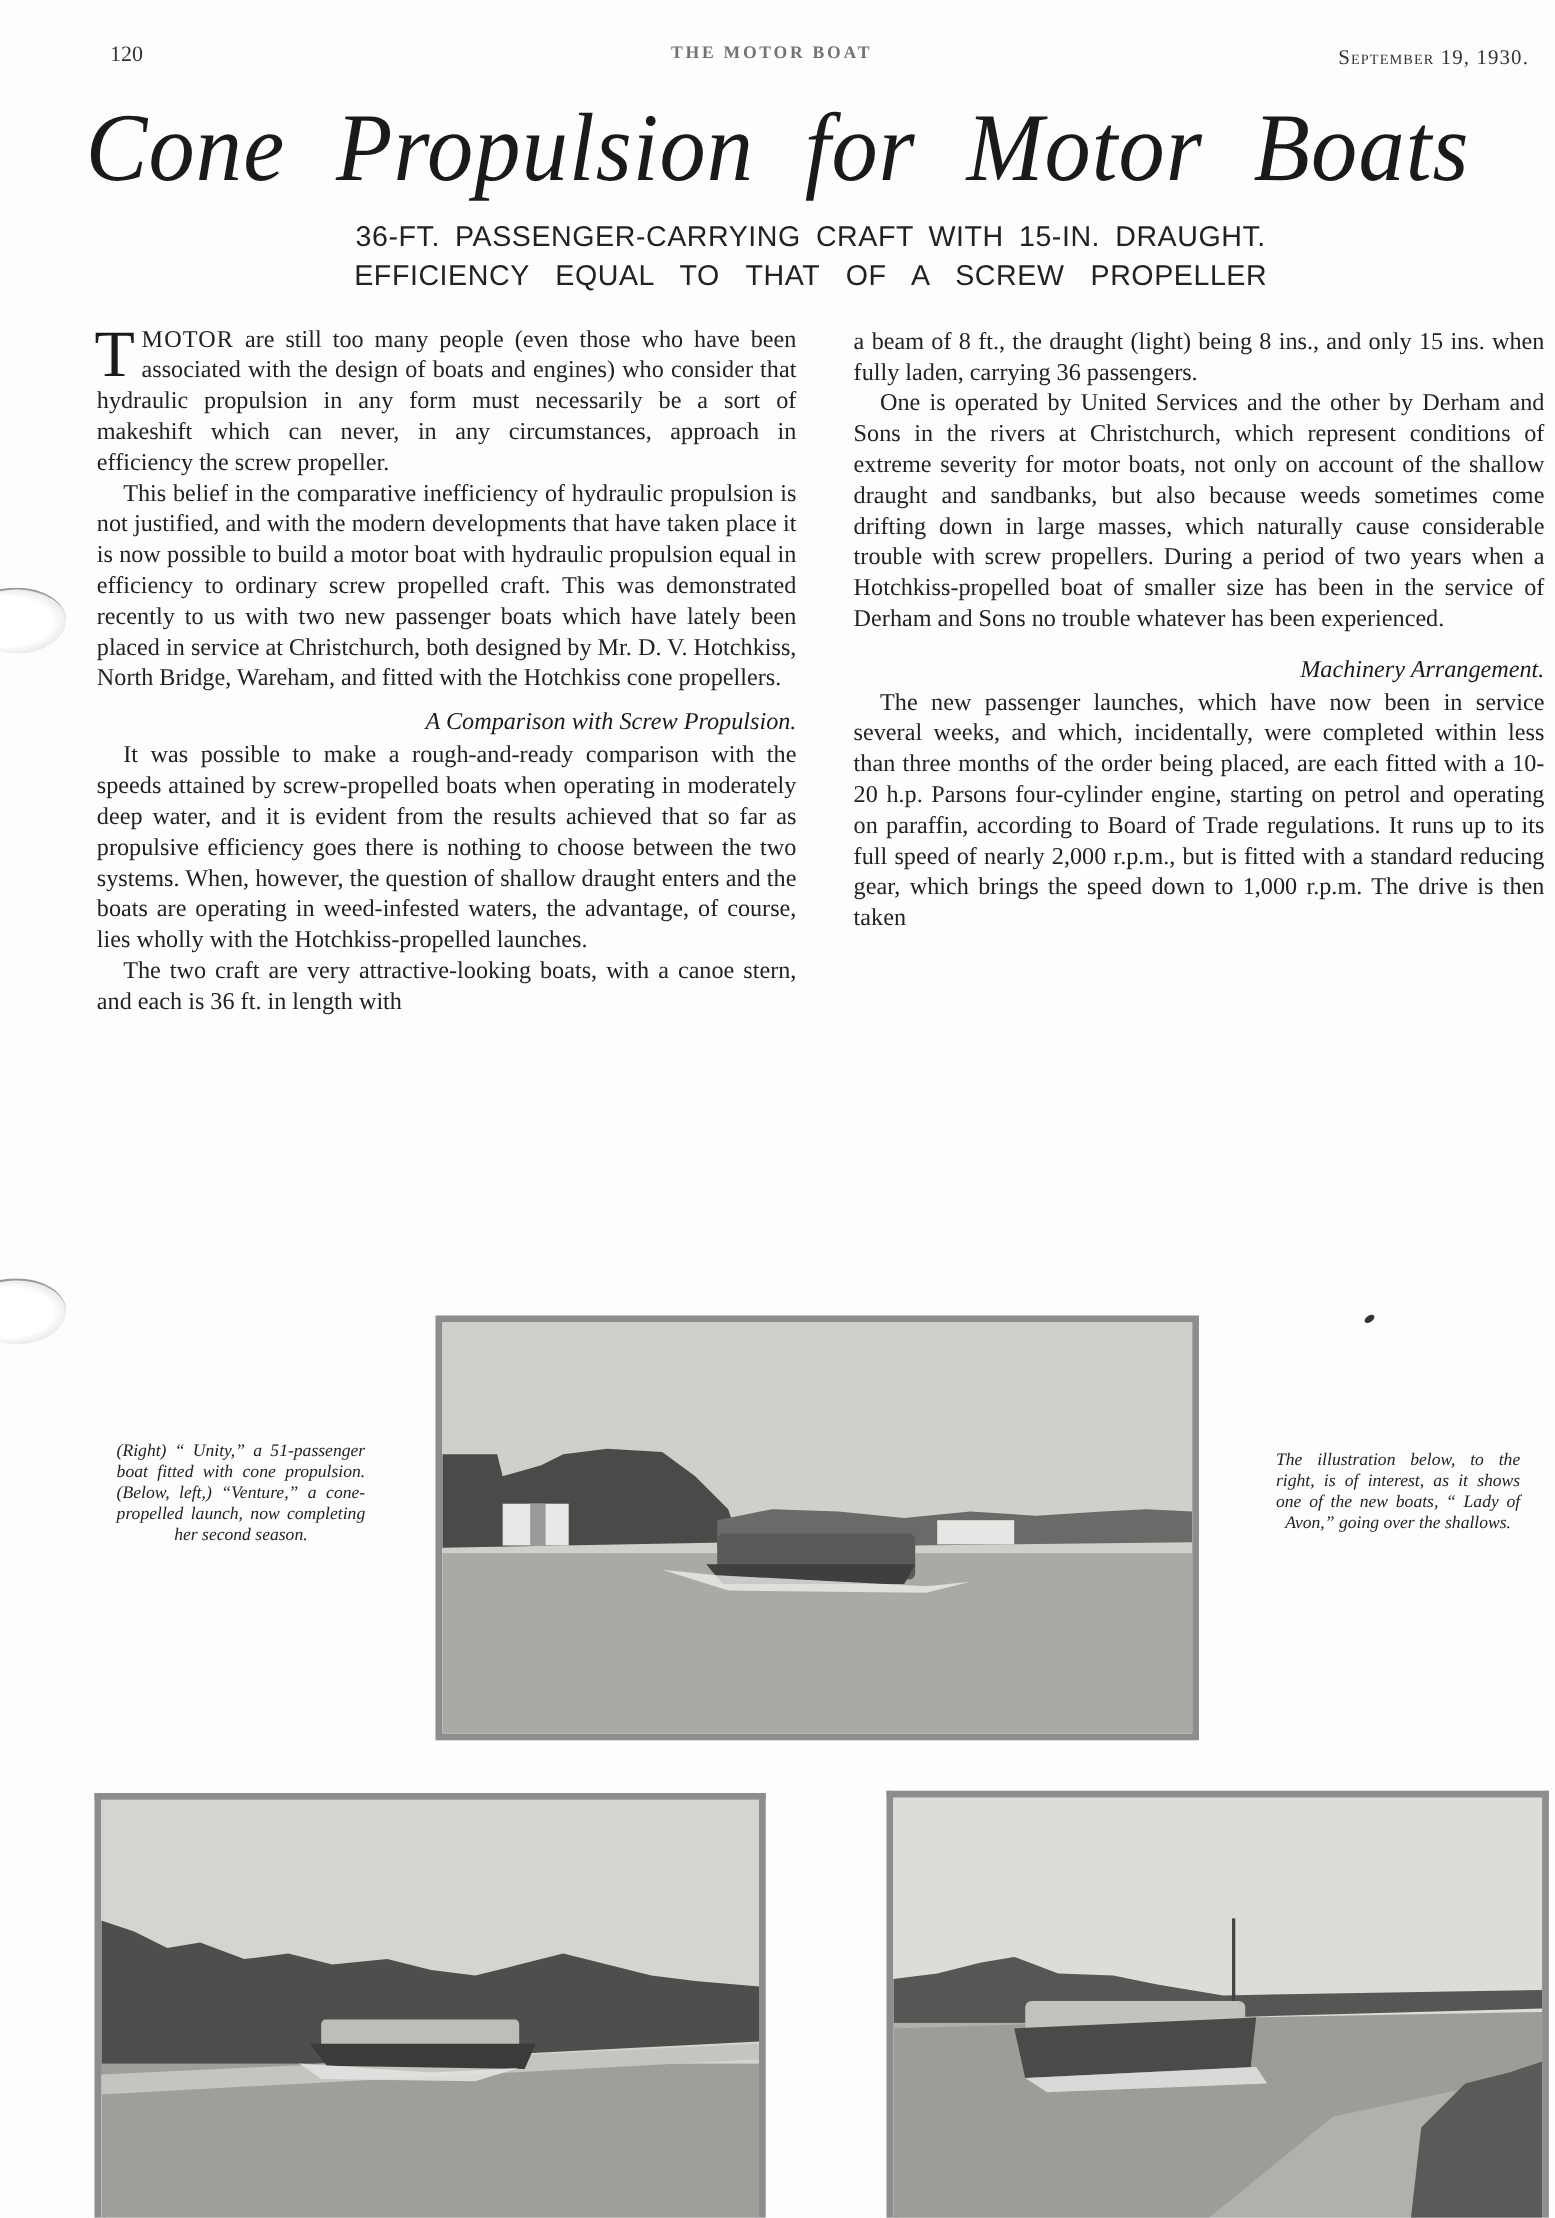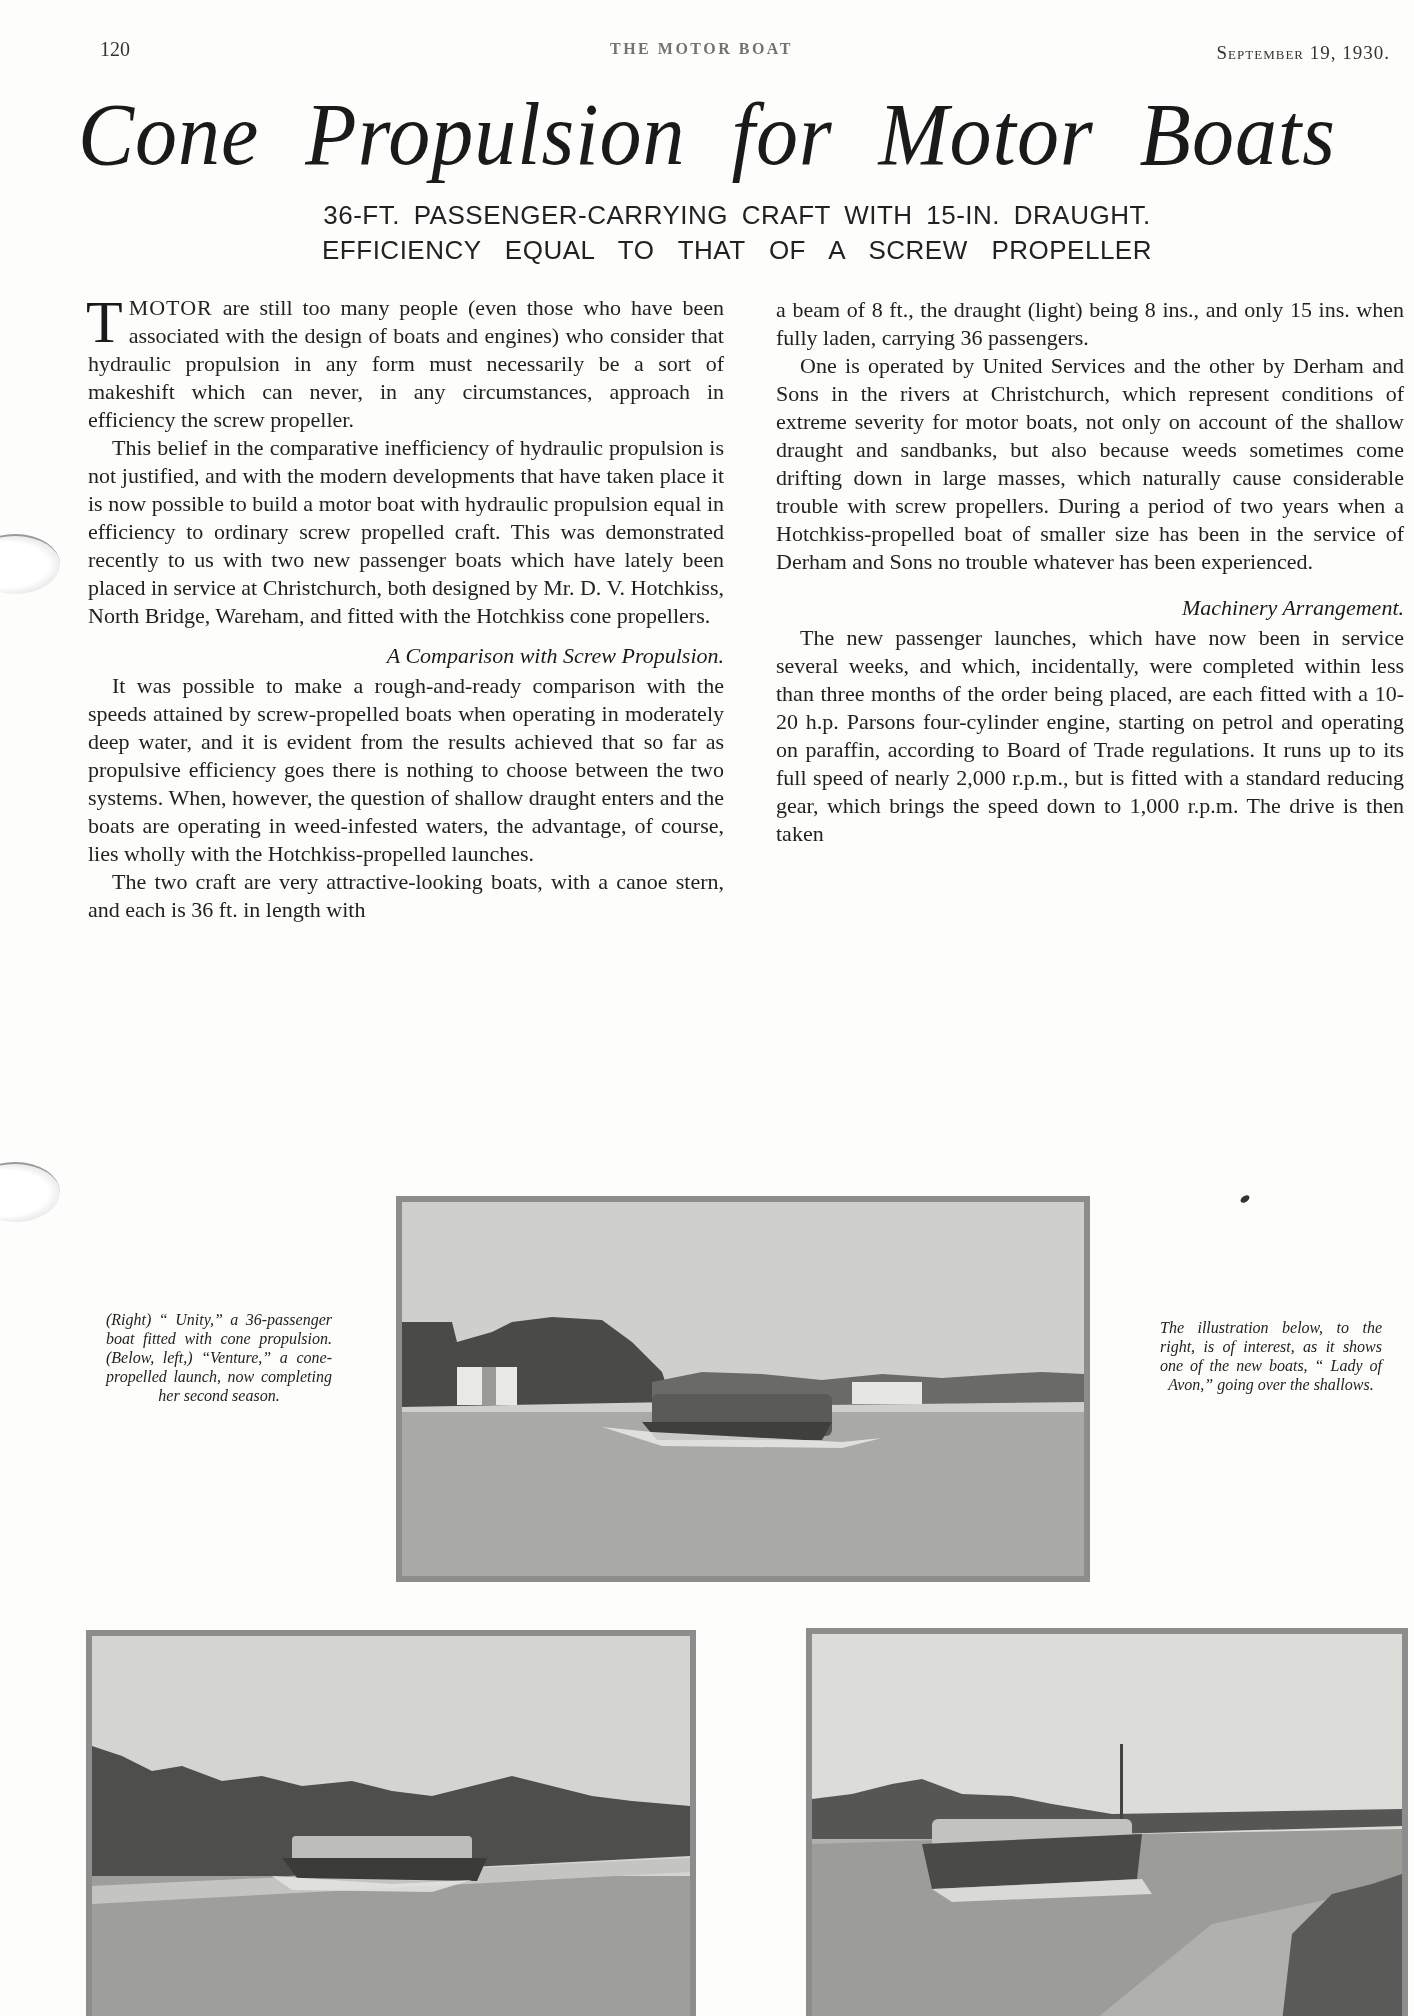--- a/index.html
+++ b/index.html
@@ -103,21 +103,21 @@
 
 <section class="col col-right">
   <p class="noindent">a beam of 8 ft., the draught (light) being 8 ins., and only 15 ins. when fully laden, carrying 36 passengers.</p>
   <p>One is operated by United Services and the other by Derham and Sons in the rivers at Christchurch, which represent conditions of extreme severity for motor boats, not only on account of the shallow draught and sandbanks, but also because weeds sometimes come drifting down in large masses, which naturally cause considerable trouble with screw propellers. During a period of two years when a Hotchkiss-propelled boat of smaller size has been in the service of Derham and Sons no trouble whatever has been experienced.</p>
   <h3 style="margin-top:18px;">Machinery Arrangement.</h3>
   <p>The new passenger launches, which have now been in service several weeks, and which, incidentally, were completed within less than three months of the order being placed, are each fitted with a 10-20 h.p. Parsons four-cylinder engine, starting on petrol and operating on paraffin, according to Board of Trade regulations. It runs up to its full speed of nearly 2,000 r.p.m., but is fitted with a standard reducing gear, which brings the speed down to 1,000 r.p.m. The drive is then taken</p>
 </section>
 
 <div class="mark"></div>
 
-<div class="caption cap-left">(Right) “ Unity,” a 36-passenger boat fitted with cone propulsion. (Below, left,) “Venture,” a cone-propelled launch, now completing her second season.</div>
+<div class="caption cap-left">(Right) “ Unity,” a 51-passenger boat fitted with cone propulsion. (Below, left,) “Venture,” a cone-propelled launch, now completing her second season.</div>
 <div class="caption cap-right">The illustration below, to the right, is of interest, as it shows one of the new boats, “ Lady of Avon,” going over the shallows.</div>
 
 <figure class="photo photo-top" style="margin:0;" title="Photograph: “Unity” passenger launch on river with boathouse and trees">
   <svg viewBox="0 0 682 374" preserveAspectRatio="none">
     <rect x="0" y="0" width="682" height="374" fill="#cfcfcc"></rect>
     <rect x="0" y="210" width="682" height="164" fill="#a9a9a6"></rect>
     <path d="M0,120 L50,120 L55,140 L90,130 L110,120 L150,115 L200,118 L230,140 L260,170 L270,200 L0,205 Z" fill="#4a4a48"></path>
     <rect x="55" y="165" width="60" height="38" fill="#e8e8e6"></rect>
     <rect x="80" y="165" width="14" height="38" fill="#9a9a98"></rect>
     <path d="M250,180 L300,170 L360,172 L420,178 L480,172 L540,176 L600,172 L640,170 L682,172 L682,200 L250,205 Z" fill="#6a6a68"></path>

